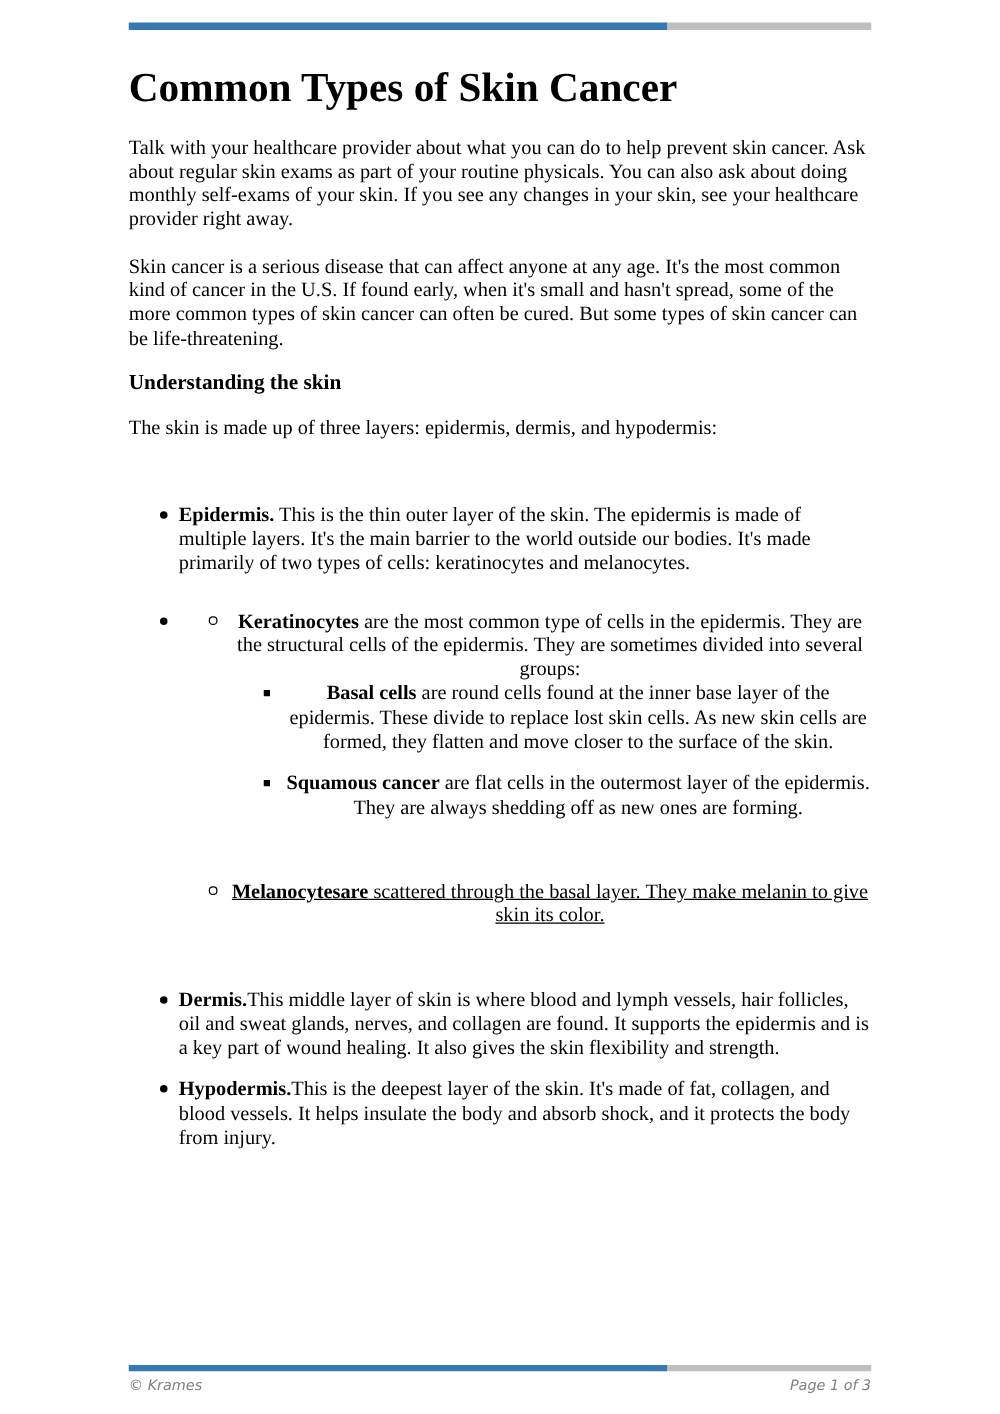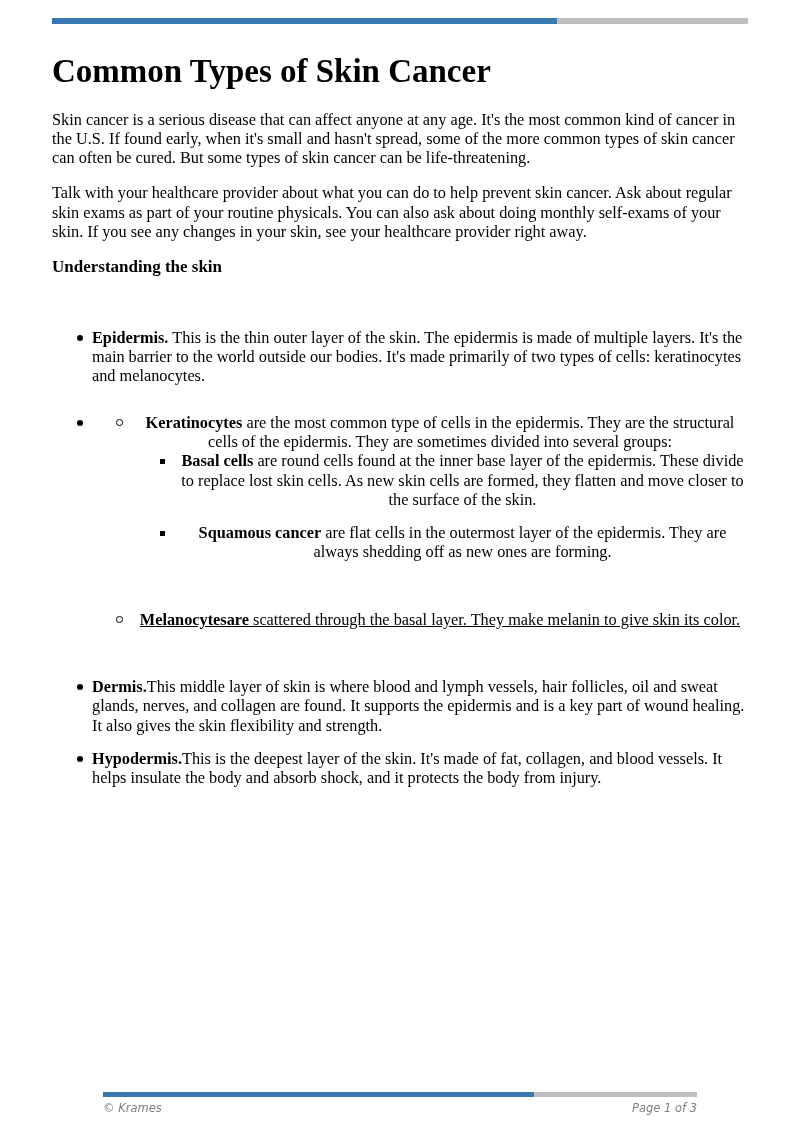--- a/index.html
+++ b/index.html
@@ -3,21 +3,21 @@
 <meta charset="utf-8">
 <style>
   html, body { margin: 0; padding: 0; }
   body {
     width: 800px; height: 1131px;
     background: #ffffff;
     font-family: "Liberation Serif", serif;
     color: #000;
   }
   .page { position: relative; width: 800px; height: 1131px; overflow: hidden; }
-  .content { padding: 0 52px; }
+  .content { padding: 0 103px; }
 
   
   .accent-bar { display: flex; height: 6px; }
   .accent-bar .seg-blue { width: 72.5%; background: #3878B0; }
   .accent-bar .seg-gray { flex: 1; background: #BFBFBF; }
   .top-bar { margin-top: 18px; }
 
   h1.doc-title {
     font-size: 33px; line-height: 1.2; font-weight: bold;
     margin: 28px 0 0 0;
@@ -80,25 +80,26 @@
 <div class="page">
   <div class="content">
 
     <div class="accent-bar top-bar">
       <div class="seg-blue"></div>
       <div class="seg-gray"></div>
     </div>
 
     <h1 class="doc-title">Common Types of Skin Cancer</h1>
 
+    <p class="body-p second">Talk with your healthcare provider about what you can do to help prevent skin cancer. Ask about regular skin exams as part of your routine physicals. You can also ask about doing monthly self-exams of your skin. If you see any changes in your skin, see your healthcare provider right away.</p>
     <p class="body-p">Skin cancer is a serious disease that can affect anyone at any age. It's the most common kind of cancer in the U.S. If found early, when it's small and hasn't spread, some of the more common types of skin cancer can often be cured. But some types of skin cancer can be life-threatening.</p>
-    <p class="body-p second">Talk with your healthcare provider about what you can do to help prevent skin cancer. Ask about regular skin exams as part of your routine physicals. You can also ask about doing monthly self-exams of your skin. If you see any changes in your skin, see your healthcare provider right away.</p>
 
     <h2 class="section-heading">Understanding the skin</h2>
 
+    <p class="lead-p">The skin is made up of three layers: epidermis, dermis, and hypodermis:</p>
 
     <ul class="l1">
       <li class="li-epidermis">
         <span class="term">Epidermis.</span><span> This is the thin outer layer of the skin. The epidermis is made of multiple layers. It's the main barrier to the world outside our bodies. It's made primarily of two types of cells: keratinocytes and melanocytes.</span>
       </li>
       <li class="li-empty">
         <ul class="l2">
           <li class="li-keratinocytes">
             <span class="term">Keratinocytes</span><span> are the most common type of cells in the epidermis. They are the structural cells of the epidermis. They are sometimes divided into several groups:</span>
             <ul class="l3">

